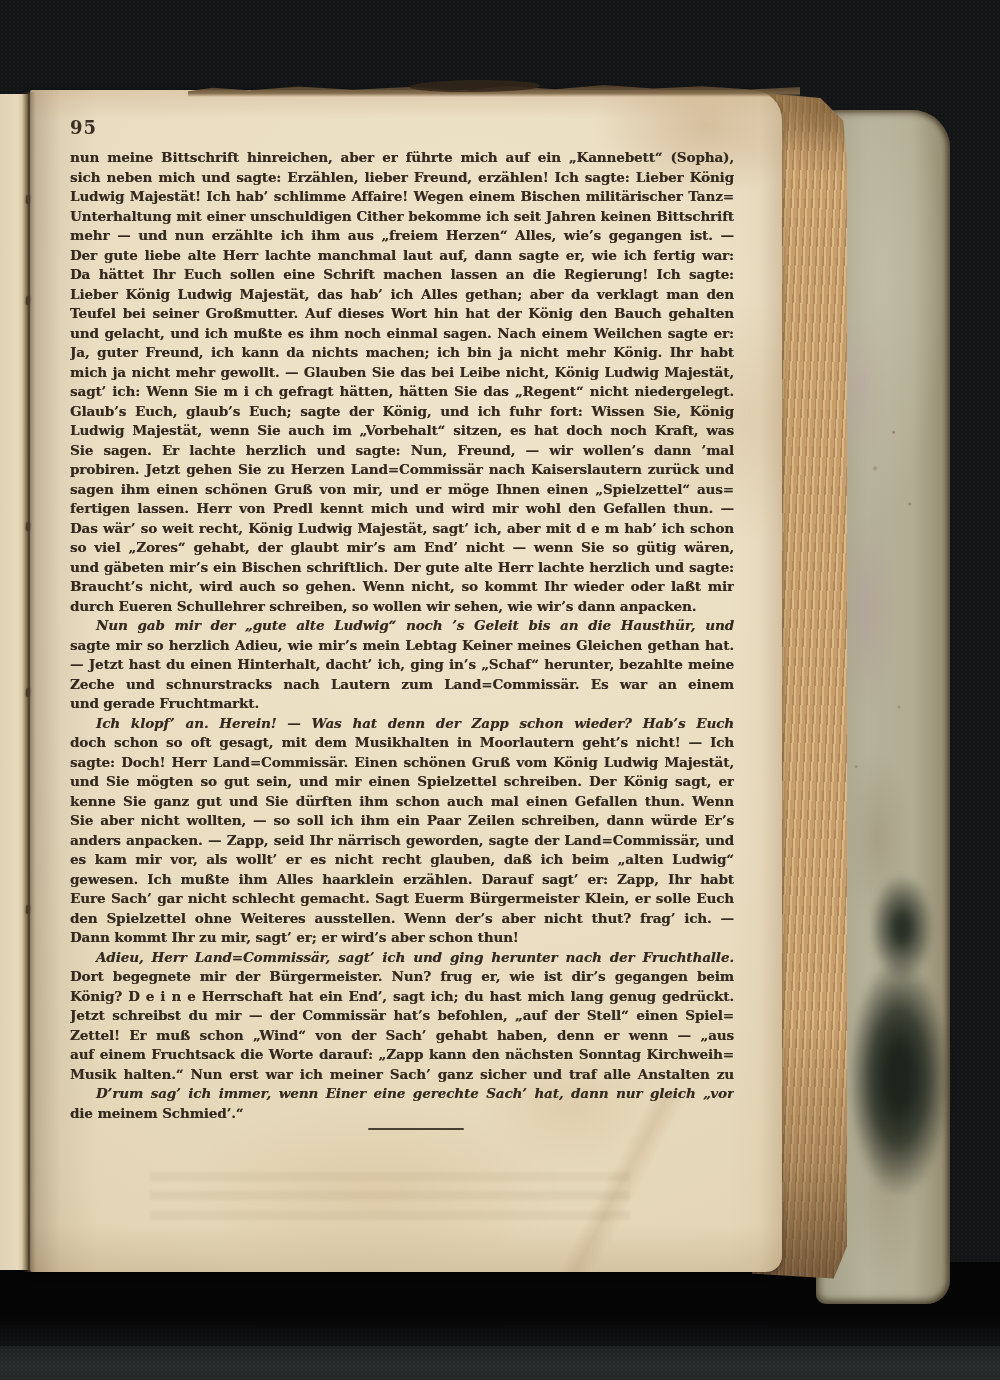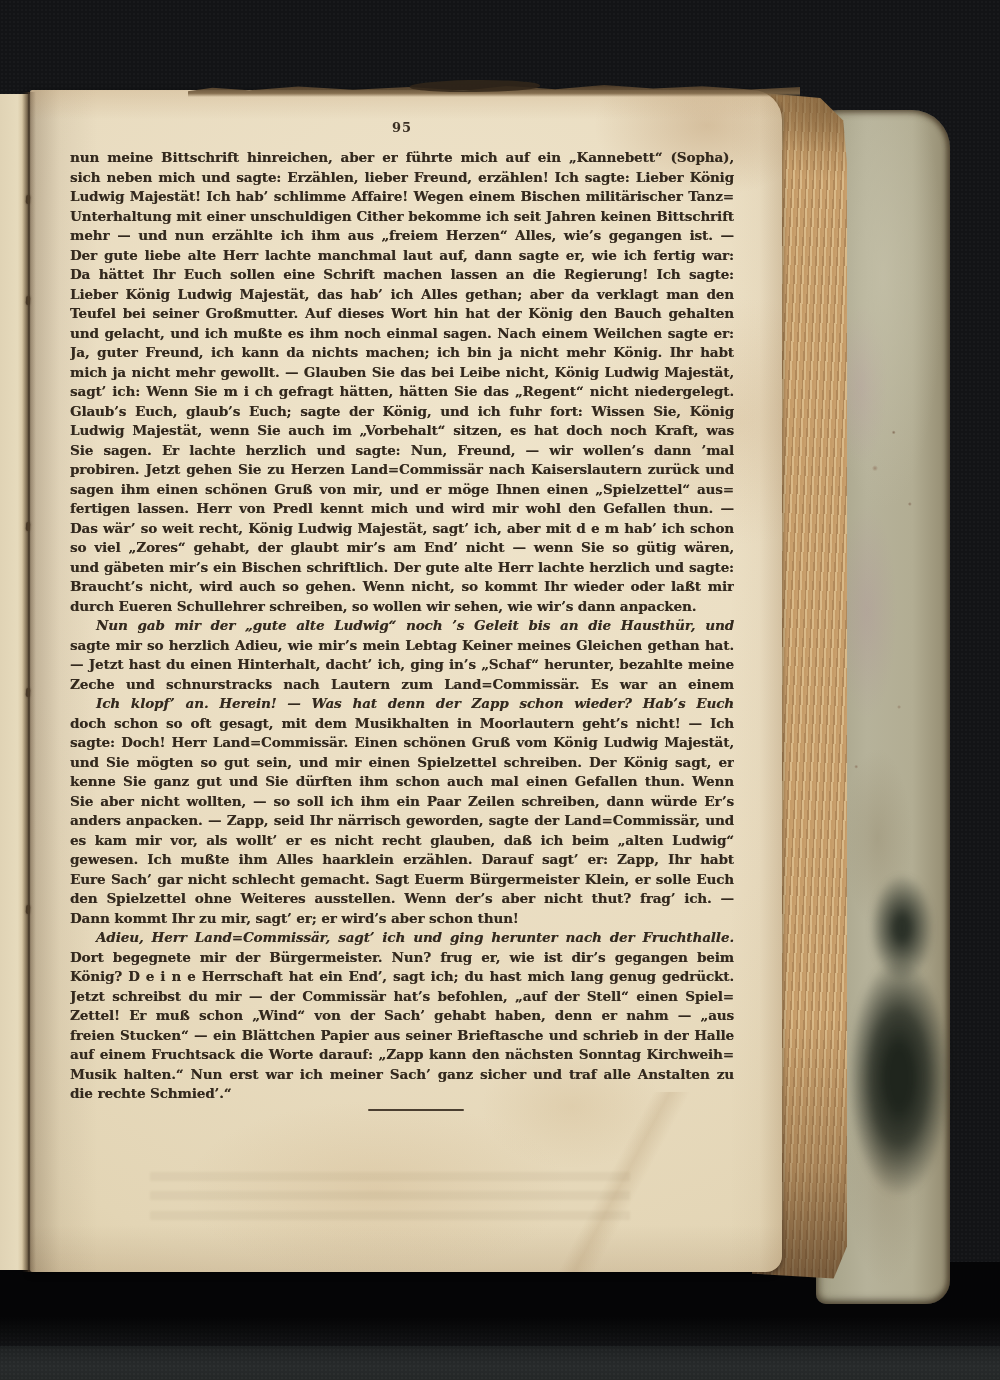--- a/index.html
+++ b/index.html
@@ -122,21 +122,21 @@
     position:absolute;left:120px;top:1082px;width:480px;height:56px;z-index:8;
     background:repeating-linear-gradient(180deg, rgba(124,98,70,0.10) 0 9px, transparent 9px 19.5px);
     filter:blur(1.2px);opacity:0.7;
   }
   
   .textblock{
     position:absolute;left:40px;top:28px;width:664px;z-index:12;
     color:#33291e;
   }
   .pagenum{
-    text-align:center;font-size:13px;line-height:20px;font-weight:700;
+    font-size:18px;line-height:20px;font-weight:700;
     letter-spacing:1px;margin-bottom:10px;color:#3a2f23;
   }
   .para{margin:0;}
   .line{
     font-size:13.5px;line-height:19.5px;height:19.5px;font-weight:700;
     letter-spacing:-0.1px;white-space:normal;overflow:hidden;
     text-align:justify;text-align-last:justify;
     text-shadow:0.2px 0 0 rgba(51,41,30,0.55);
   }
   .line.lastline{text-align-last:left;}
@@ -201,44 +201,45 @@
           <div class="line">so viel „Zores“ gehabt, der glaubt mir’s am End’ nicht — wenn Sie so gütig wären,</div>
           <div class="line">und gäbeten mir’s ein Bischen schriftlich. Der gute alte Herr lachte herzlich und sagte:</div>
           <div class="line">Braucht’s nicht, wird auch so gehen. Wenn nicht, so kommt Ihr wieder oder laßt mir</div>
           <div class="line lastline">durch Eueren Schullehrer schreiben, so wollen wir sehen, wie wir’s dann anpacken.</div>
         </div>
         <div class="para">
           <div class="line firstline">Nun gab mir der „gute alte Ludwig“ noch ’s Geleit bis an die Hausthür, und</div>
           <div class="line">sagte mir so herzlich Adieu, wie mir’s mein Lebtag Keiner meines Gleichen gethan hat.</div>
           <div class="line">— Jetzt hast du einen Hinterhalt, dacht’ ich, ging in’s „Schaf“ herunter, bezahlte meine</div>
           <div class="line">Zeche und schnurstracks nach Lautern zum Land=Commissär. Es war an einem Dienstag</div>
+          <div class="line lastline">und gerade Fruchtmarkt.</div>
         </div>
         <div class="para">
           <div class="line firstline">Ich klopf’ an. Herein! — Was hat denn der Zapp schon wieder? Hab’s Euch</div>
           <div class="line">doch schon so oft gesagt, mit dem Musikhalten in Moorlautern geht’s nicht! — Ich</div>
           <div class="line">sagte: Doch! Herr Land=Commissär. Einen schönen Gruß vom König Ludwig Majestät,</div>
           <div class="line">und Sie mögten so gut sein, und mir einen Spielzettel schreiben. Der König sagt, er</div>
           <div class="line">kenne Sie ganz gut und Sie dürften ihm schon auch mal einen Gefallen thun. Wenn</div>
           <div class="line">Sie aber nicht wollten, — so soll ich ihm ein Paar Zeilen schreiben, dann würde Er’s</div>
           <div class="line">anders anpacken. — Zapp, seid Ihr närrisch geworden, sagte der Land=Commissär, und</div>
           <div class="line">es kam mir vor, als wollt’ er es nicht recht glauben, daß ich beim „alten Ludwig“</div>
           <div class="line">gewesen. Ich mußte ihm Alles haarklein erzählen. Darauf sagt’ er: Zapp, Ihr habt</div>
           <div class="line">Eure Sach’ gar nicht schlecht gemacht. Sagt Euerm Bürgermeister Klein, er solle Euch</div>
           <div class="line">den Spielzettel ohne Weiteres ausstellen. Wenn der’s aber nicht thut? frag’ ich. —</div>
           <div class="line lastline">Dann kommt Ihr zu mir, sagt’ er; er wird’s aber schon thun!</div>
         </div>
         <div class="para">
           <div class="line firstline">Adieu, Herr Land=Commissär, sagt’ ich und ging herunter nach der Fruchthalle.</div>
           <div class="line">Dort begegnete mir der Bürgermeister. Nun? frug er, wie ist dir’s gegangen beim</div>
           <div class="line">König? D e i n e Herrschaft hat ein End’, sagt ich; du hast mich lang genug gedrückt.</div>
           <div class="line">Jetzt schreibst du mir — der Commissär hat’s befohlen, „auf der Stell“ einen Spiel=</div>
-          <div class="line">Zettel! Er muß schon „Wind“ von der Sach’ gehabt haben, denn er nahm — „aus</div>
-          <div class="line">freien Stucken“ — ein Blättchen Papier aus seiner Brieftasche und schrieb in der Halle</div>
+          <div class="line">Zettel! Er muß schon „Wind“ von der Sach’ gehabt haben, denn er wenn — „aus</div>
           <div class="line">auf einem Fruchtsack die Worte darauf: „Zapp kann den nächsten Sonntag Kirchweih=</div>
           <div class="line">Musik halten.“ Nun erst war ich meiner Sach’ ganz sicher und traf alle Anstalten zu</div>
         </div>
         <div class="para">
-          <div class="line lastline">die rechte Schmied’.“</div>
+          <div class="line firstline">D’rum sag’ ich immer, wenn Einer eine gerechte Sach’ hat, dann nur gleich „vor</div>
+          <div class="line lastline">die meinem Schmied’.“</div>
         </div>
       </div>
     <div class="rule"></div>
   </div>
 </div>
 
 </body></html>

